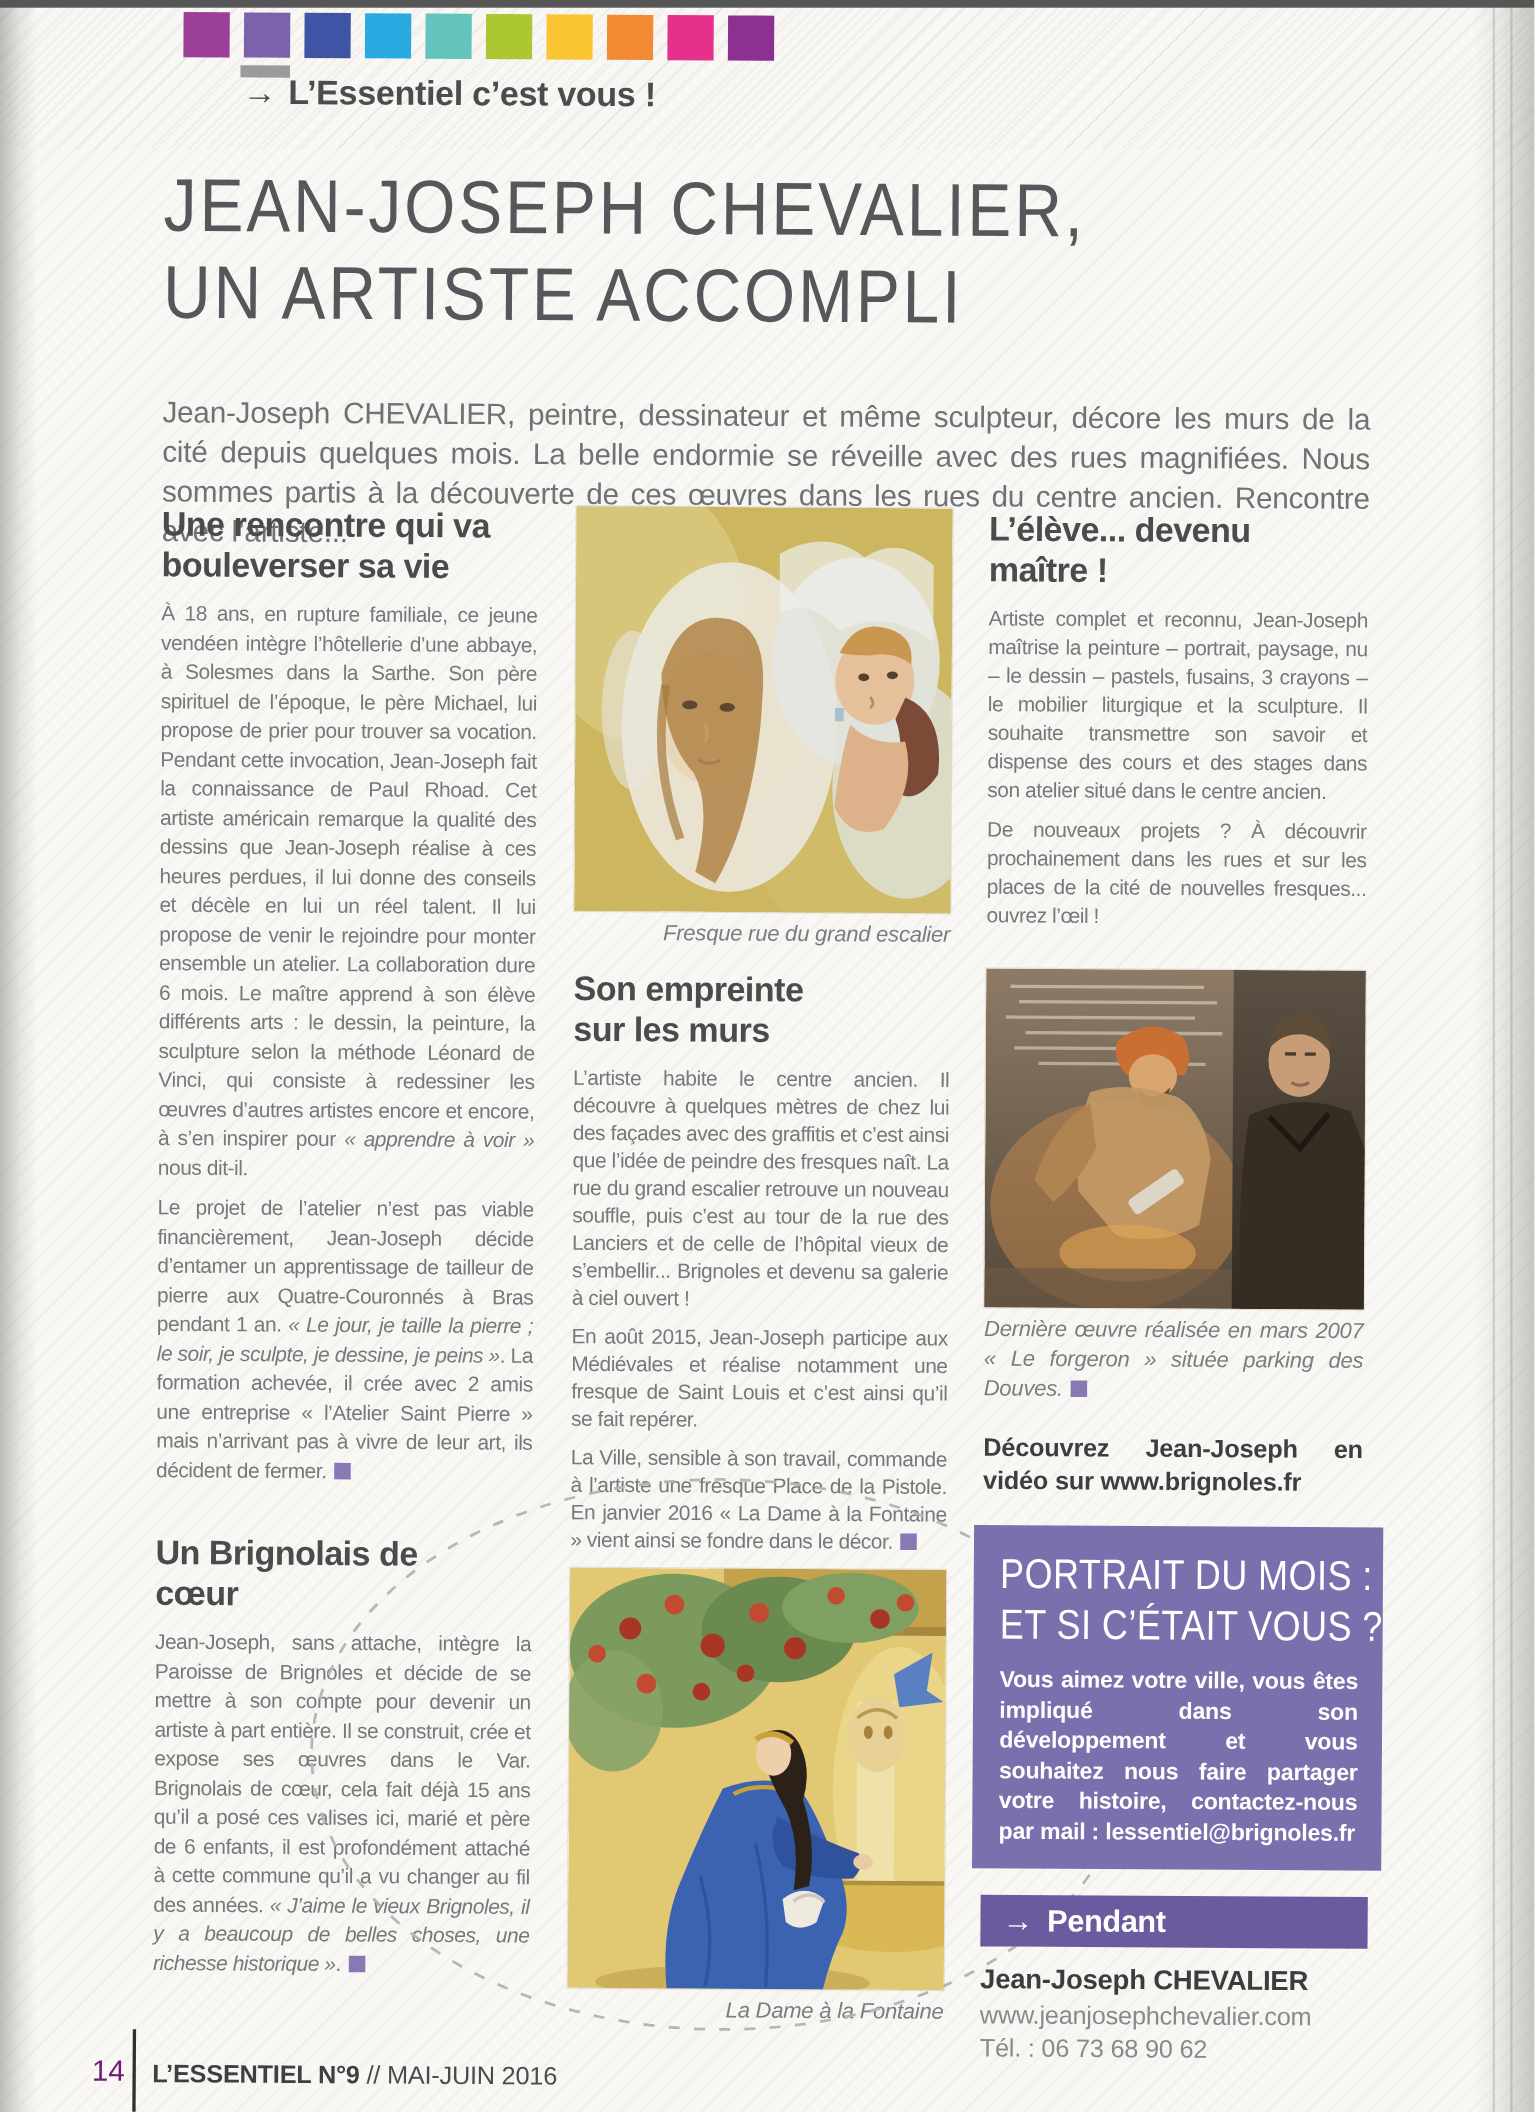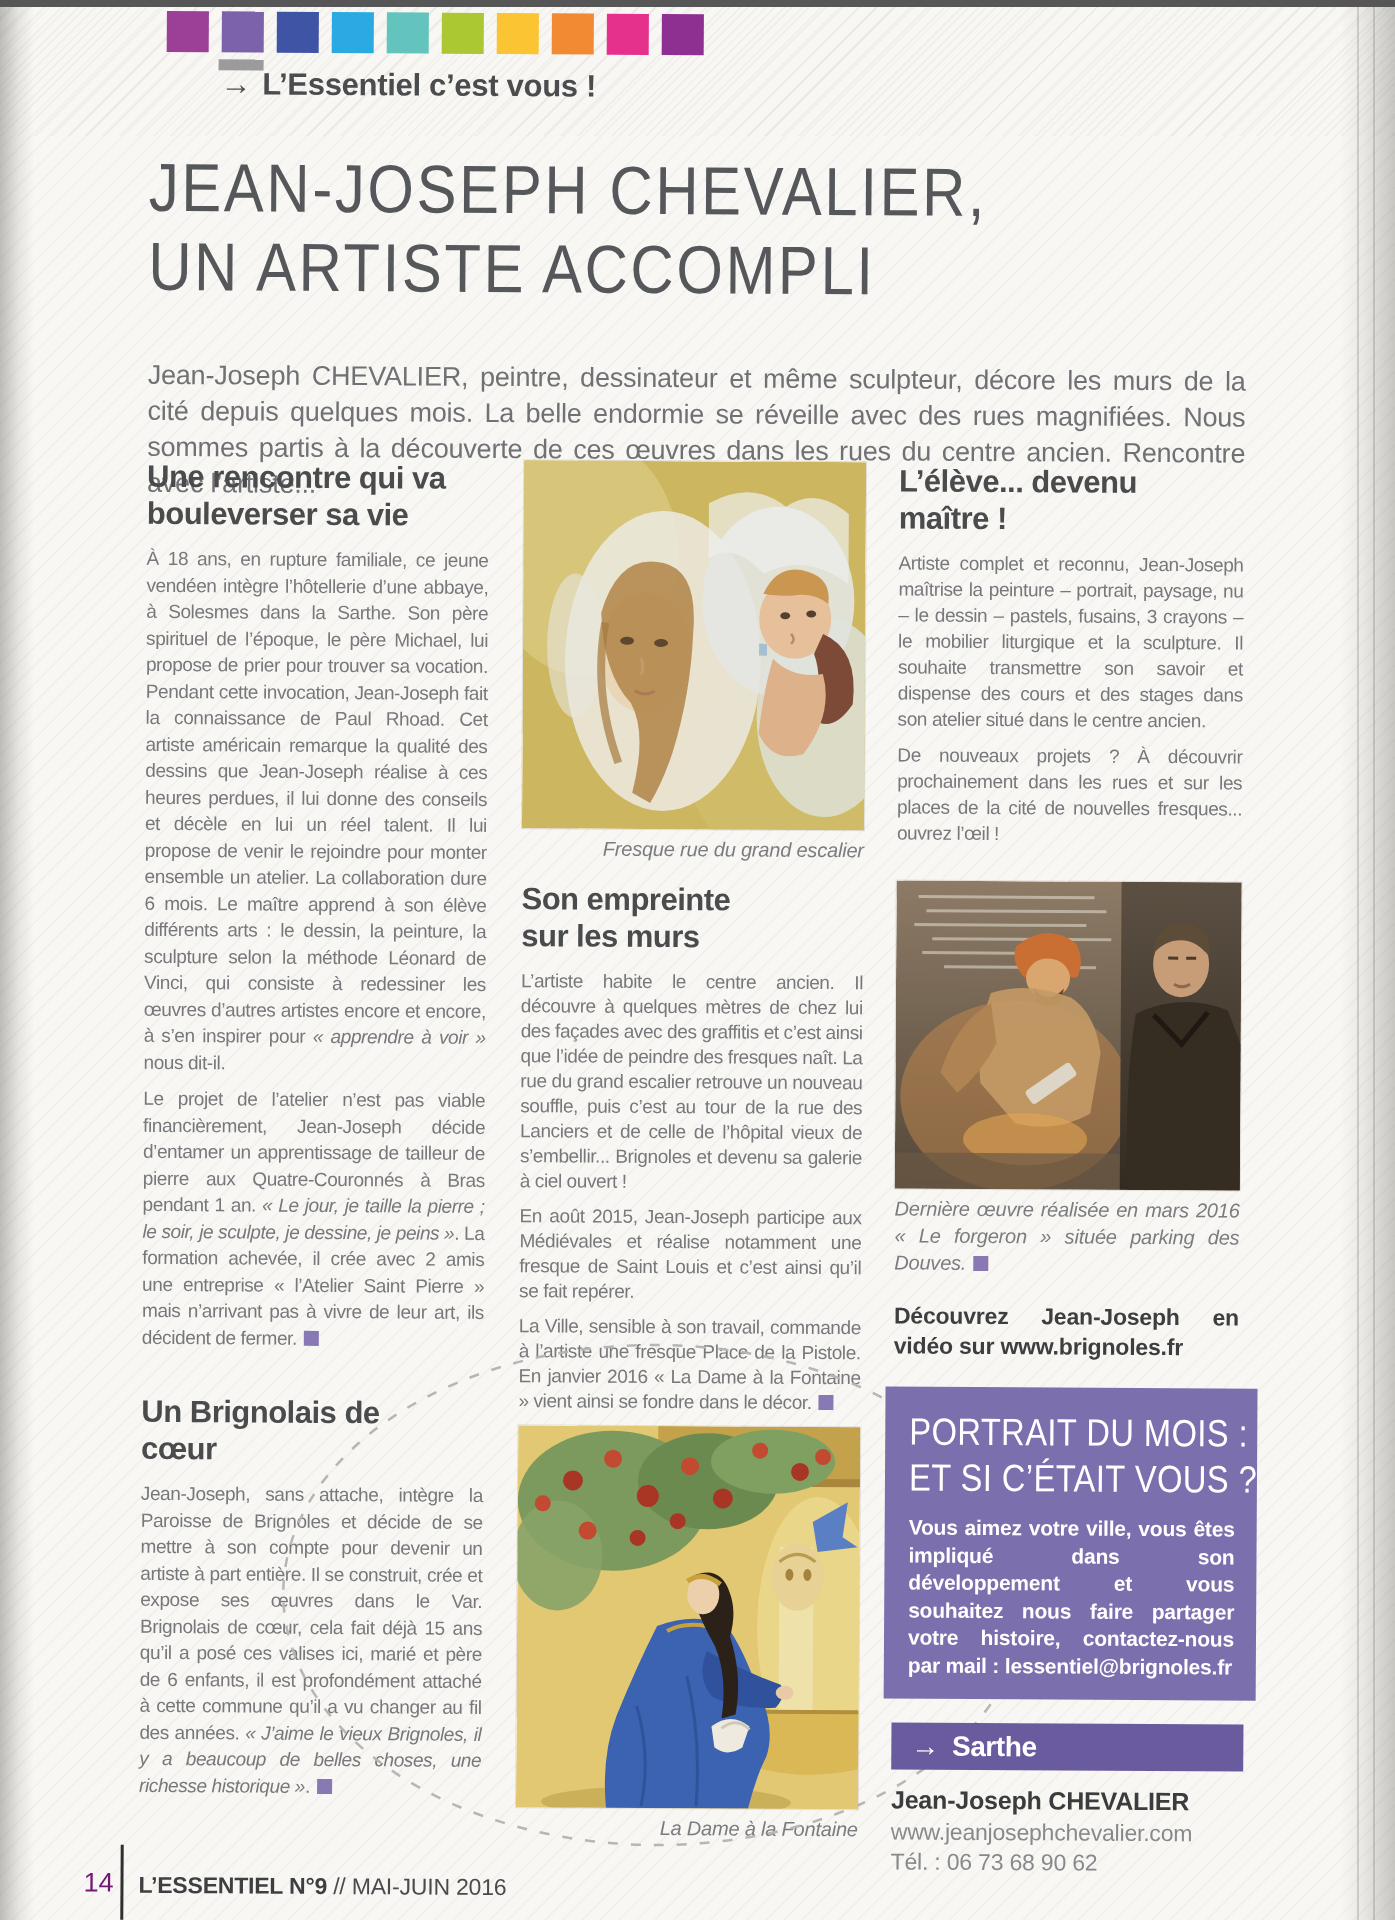--- a/index.html
+++ b/index.html
@@ -250,35 +250,35 @@
           <rect y="272" width="225" height="36" fill="#6b5844" opacity="0.7"></rect>
           <rect x="225" width="120" height="308" fill="url(#gp)"></rect>
           <ellipse cx="285" cy="82" rx="28" ry="33" fill="#c79d78"></ellipse>
           <path d="M257 72 Q258 42 288 40 Q316 44 313 74 Q300 58 285 58 Q268 58 257 72Z" fill="#5d4c38"></path>
           <path d="M272 76 H282 M290 76 H300" stroke="#4a3a2a" stroke-width="3"></path>
           <path d="M278 102 Q286 107 294 102" stroke="#8a6a4e" stroke-width="3" fill="none"></path>
           <path d="M240 132 Q285 110 332 128 L345 162 L345 308 L233 308 Q229 200 240 132Z" fill="#352c22"></path>
           <path d="M258 133 L286 162 L312 130" stroke="#1f1913" stroke-width="5" fill="none"></path>
         </svg>
       </div>
-      <div class="caption left"><span>Dernière œuvre réalisée en mars 2016 « Le forgeron » située parking des Douves.</span><span class="endsq" style="background: rgb(136, 120, 180);"></span></div>
+      <div class="caption left"><span>Dernière œuvre réalisée en mars 2007 « Le forgeron » située parking des Douves.</span><span class="endsq" style="background: rgb(136, 120, 180);"></span></div>
 
       <div class="video-promo">Découvrez Jean-Joseph en vidéo sur www.brignoles.fr</div>
 
       <div class="pbox" style="background: rgb(124, 111, 173);">
         <div class="pbox-title">
           <div>PORTRAIT DU MOIS :</div>
           <div>ET SI C’ÉTAIT VOUS ?</div>
         </div>
         <div class="pbox-body">Vous aimez votre ville, vous êtes impliqué dans son développement et vous souhaitez nous faire partager votre histoire, contactez-nous par mail : lessentiel@brignoles.fr</div>
       </div>
 
       <div class="contact-banner" style="background: rgb(106, 91, 158);">
         <span>→</span>
-        <span>Sarthe</span>
+        <span>Pendant</span>
       </div>
       <div class="contact-info">
         <div class="contact-name">Jean-Joseph CHEVALIER</div>
         <div class="contact-line">www.jeanjosephchevalier.com</div>
         <div class="contact-line">Tél. : 06 73 68 90 62</div>
       </div>
     </div>
 
     <div class="footer-num">14</div>
     <div class="footer-rule"></div>

